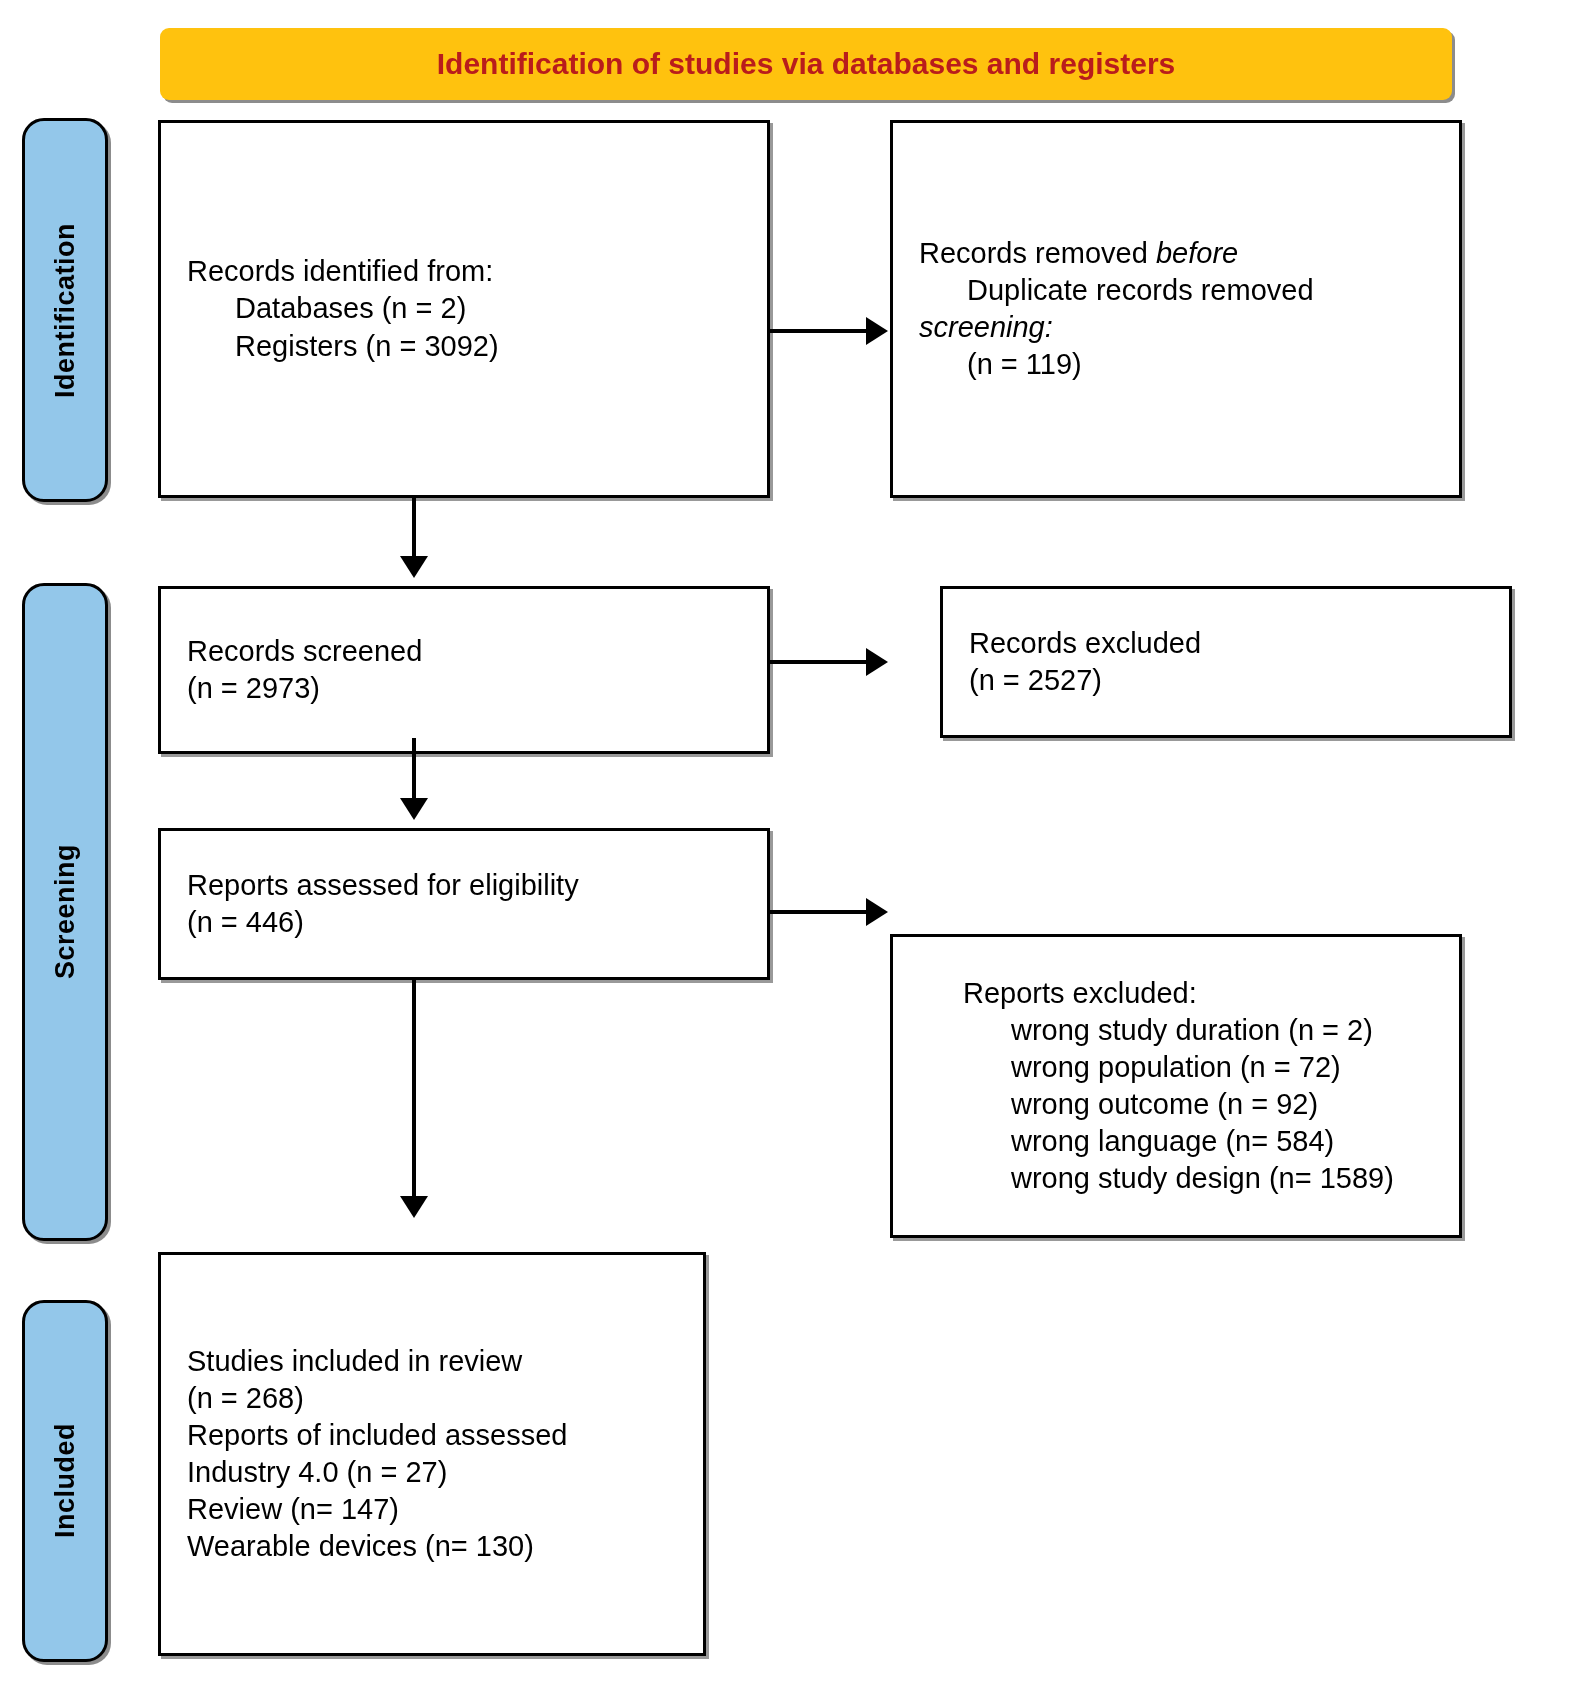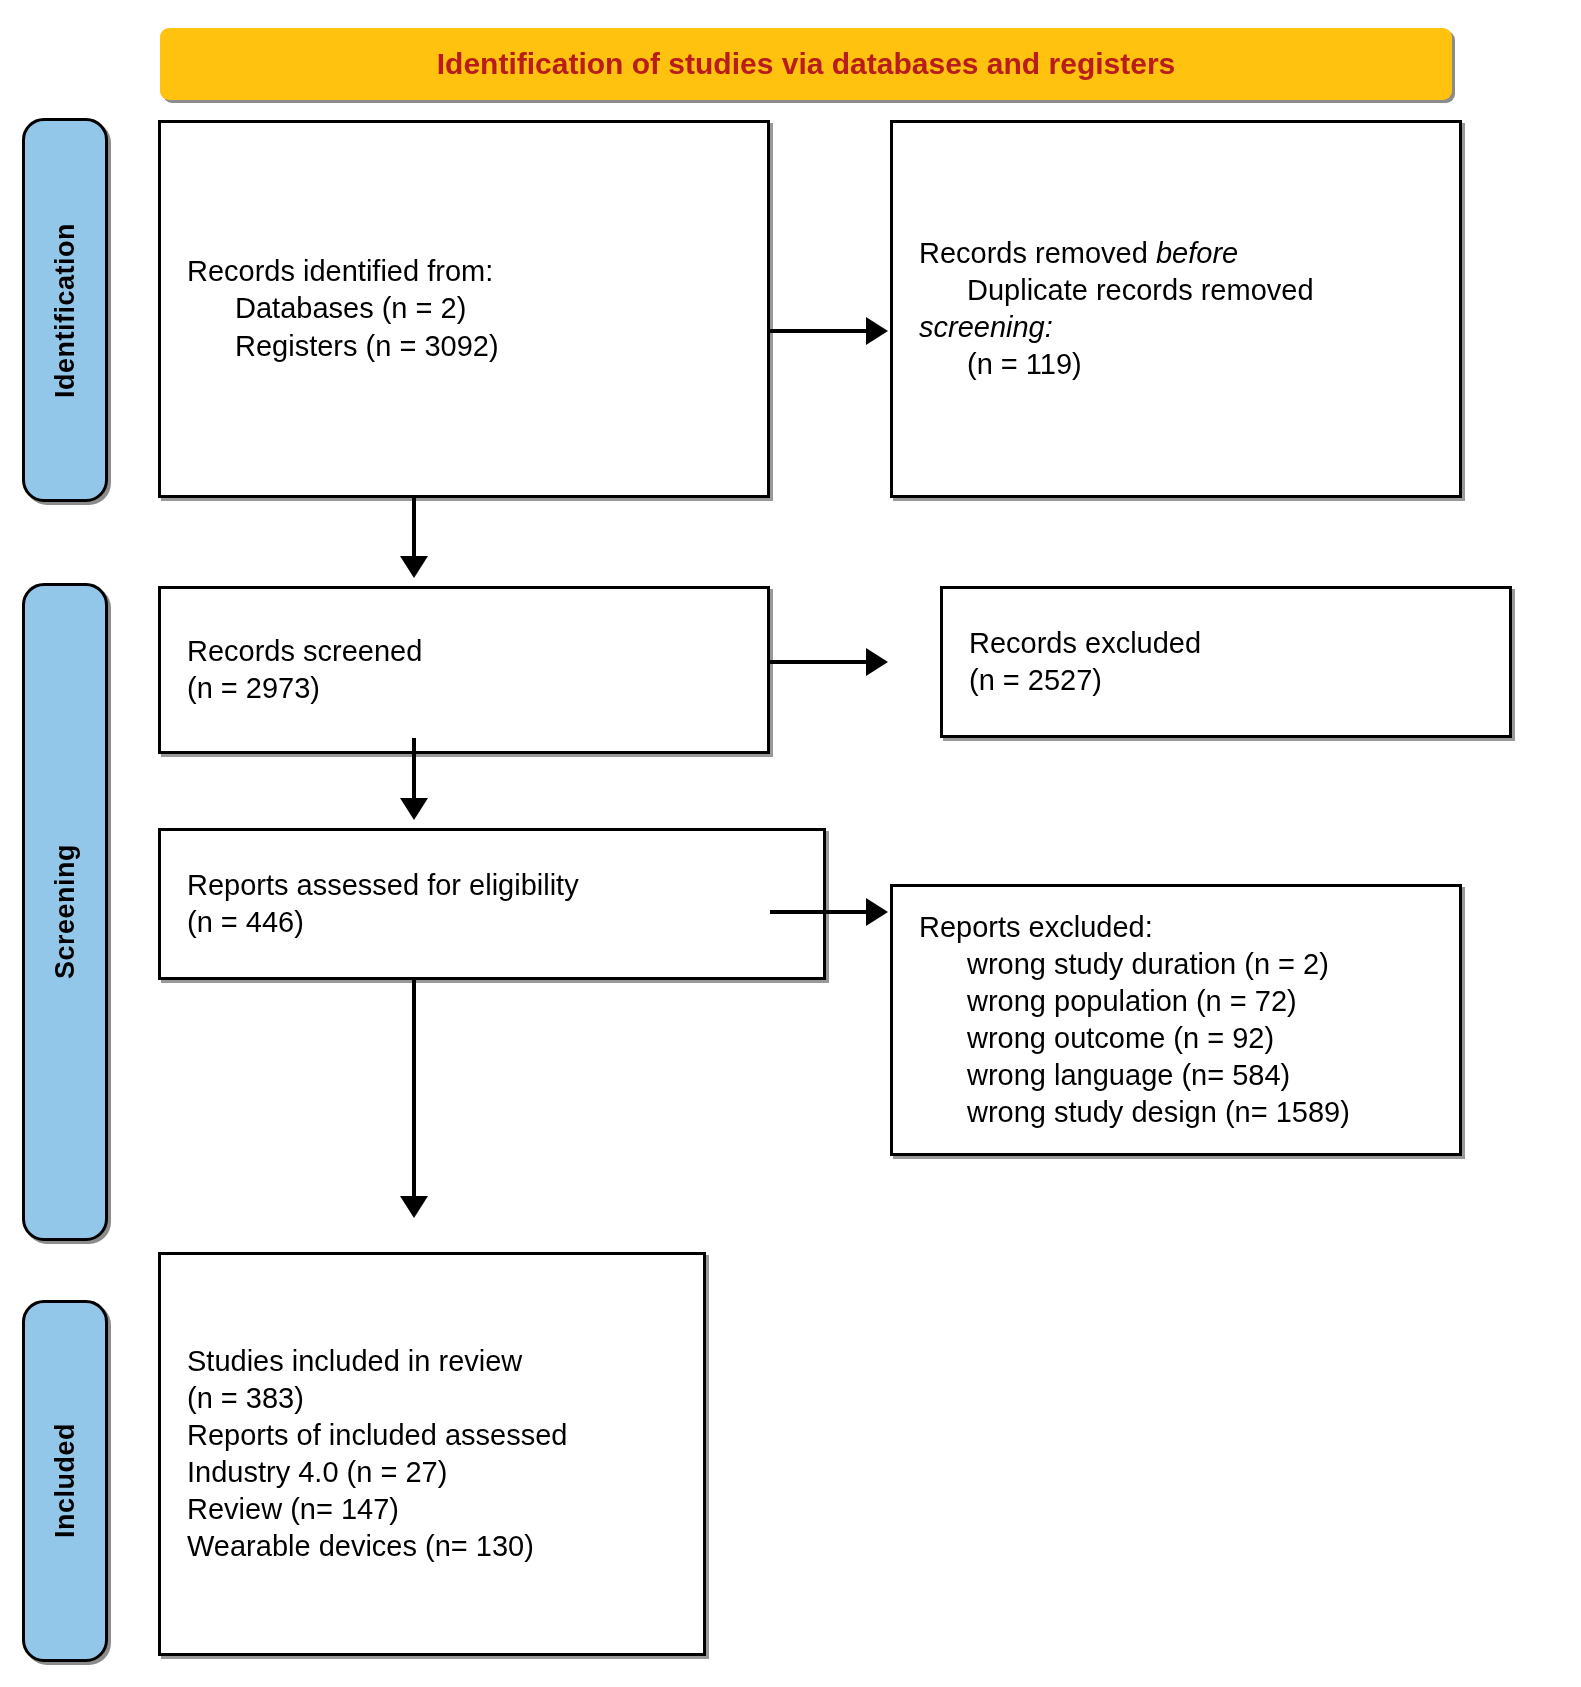--- a/index.html
+++ b/index.html
@@ -167,48 +167,48 @@
       <div class="line">(n = 2527)</div>
     </div>
   </div>
 
   <div class="hline" style="left:770px; top:660px; width:98px;"></div>
   <div class="arrow-right" style="left:866px; top:648px;"></div>
 
   <div class="vline" style="left:412px; top:738px; height:64px;"></div>
   <div class="arrow-down" style="left:400px; top:798px;"></div>
 
-  <div class="box" style="left:158px; top:828px; width:668px; height:152px;">
+  <div class="box" style="left:158px; top:828px; width:612px; height:152px;">
     <div class="box-body">
       <div class="line">Reports assessed for eligibility</div>
       <div class="line">(n = 446)</div>
     </div>
   </div>
 
-  <div class="box" style="left:890px; top:884px; width:572px; height:272px;">
+  <div class="box" style="left:890px; top:934px; width:572px; height:304px;padding-left:44px;">
     <div class="box-body">
       <div class="line">Reports excluded:</div>
       <div class="line indent">wrong study duration (n = 2)</div>
       <div class="line indent">wrong population (n = 72)</div>
       <div class="line indent">wrong outcome (n = 92)</div>
       <div class="line indent">wrong language (n= 584)</div>
       <div class="line indent">wrong study design (n= 1589)</div>
     </div>
   </div>
 
   <div class="hline" style="left:770px; top:910px; width:98px;"></div>
   <div class="arrow-right" style="left:866px; top:898px;"></div>
 
   <div class="vline" style="left:412px; top:980px; height:220px;"></div>
   <div class="arrow-down" style="left:400px; top:1196px;"></div>
 
   <div class="box" style="left:158px; top:1252px; width:548px; height:404px;">
     <div class="box-body">
       <div class="line">Studies included in review</div>
-      <div class="line">(n = 383)</div>
+      <div class="line">(n = 268)</div>
       <div class="line">Reports of included assessed</div>
       <div class="line">Industry 4.0 (n = 27)</div>
       <div class="line">Review (n= 147)</div>
       <div class="line">Wearable devices (n= 130)</div>
     </div>
   </div>
 
 </div>
 
 </body></html>

